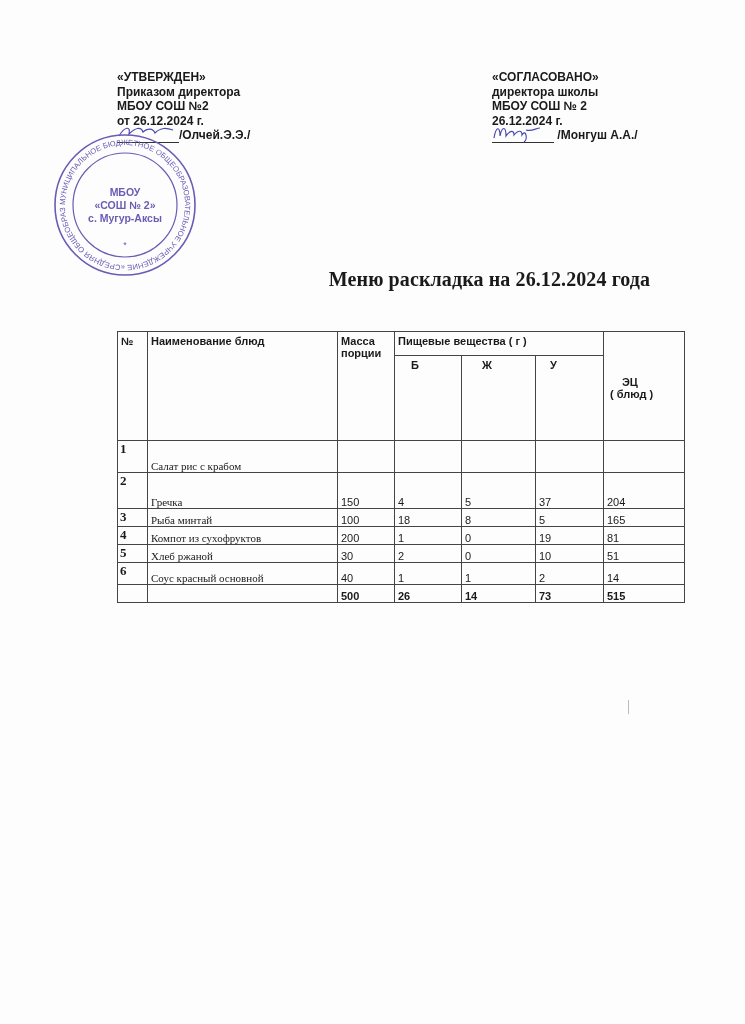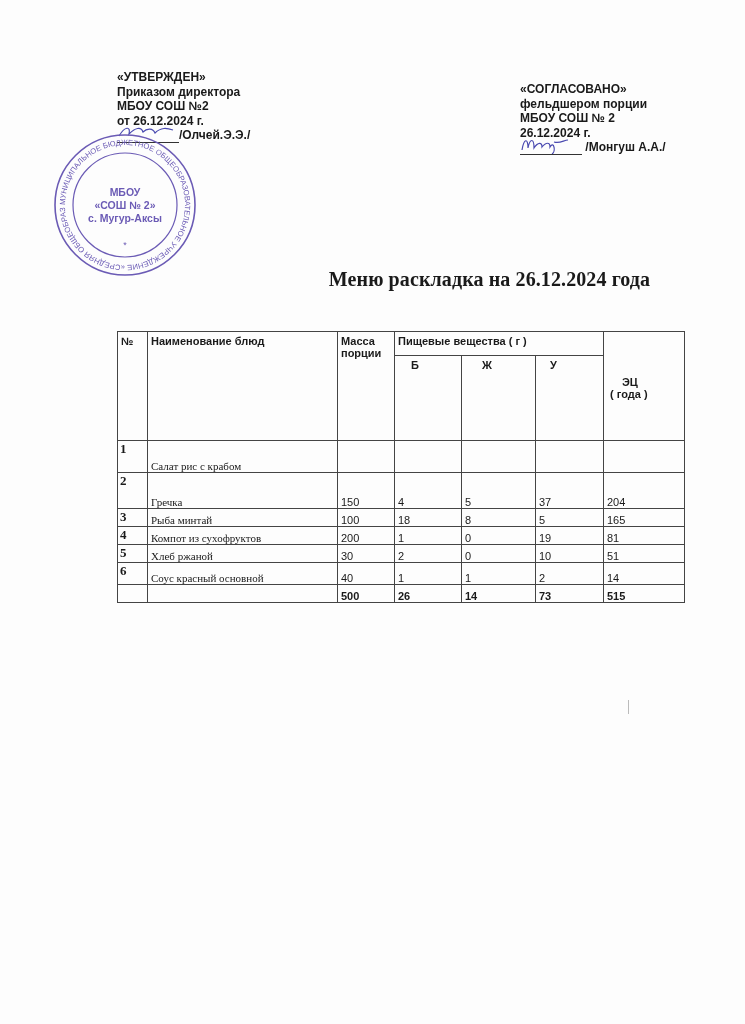--- a/index.html
+++ b/index.html
@@ -1,21 +1,21 @@
 <!DOCTYPE html>
 <html><head>
 <meta charset="utf-8">
 <style>
   html, body { margin:0; padding:0; }
   body { width:745px; height:1024px; background:#fdfdfd; position:relative; overflow:hidden;
          font-family:"Liberation Sans", sans-serif; color:#1a1a1a; }
   .block { position:absolute; font-weight:bold; font-size:12px; line-height:14.5px; }
   .block div { white-space:nowrap; }
   #left-block { left:117px; top:70px; }
-  #right-block { left:520px; top:70px;margin-top:12px; }
+  #right-block { left:492px; top:70px; }
   .sig { display:inline-block; width:62px; border-bottom:1px solid #333; position:relative; height:12px; vertical-align:bottom; }
   .sig svg { position:absolute; left:0; top:-8px; }
   #title { position:absolute; left:0; width:745px; top:268px; text-align:center;
            font-family:"Liberation Serif", serif; font-weight:bold; font-size:20px; letter-spacing:0.1px;margin-left:47px; }
   #title span { margin-left:140px; }
   #stamp { position:absolute; left:50px; top:130px; }
   table { position:absolute; left:117px; top:331px; border-collapse:collapse; font-size:11px; }
   td, th { border:1px solid #444; padding:0 3px; }
   th { font-weight:bold; text-align:left; vertical-align:top; padding-top:3px; }
   .num { font-family:"Liberation Serif", serif; font-weight:bold; font-size:13px; vertical-align:top; padding-left:2px; }
@@ -36,21 +36,21 @@
     <span class="sig">
       <svg width="62" height="20" viewBox="0 0 62 20">
           <path d="M2 14 C8 4,14 4,12 12 C18 6,24 4,26 10 C30 6,36 6,38 11 C44 5,50 6,56 8" stroke="#4a4ab0" stroke-width="1.2" fill="none"></path>
         </svg>
     </span><span>/Олчей.Э.Э./</span>
   </div>
 </div>
 
 <div id="right-block" class="block">
   <div>«СОГЛАСОВАНО»</div>
-  <div>фельдшером порции</div>
+  <div>директора школы</div>
   <div>МБОУ СОШ № 2</div>
   <div>26.12.2024 г.</div>
   <div>
     <span class="sig">
       <svg width="62" height="20" viewBox="0 0 62 20">
           <path d="M2 16 C4 4,8 4,8 14 C10 4,14 4,14 14 C18 8,22 8,22 13 C26 8,30 8,30 13 C34 6,36 18,32 20 M34 8 C40 10,44 6,48 6" stroke="#4a4ab0" stroke-width="1.2" fill="none"></path>
         </svg>
     </span>&nbsp;<span>/Монгуш А.А./</span>
   </div>
 </div>
@@ -83,21 +83,21 @@
       <col style="width:81px">
   </colgroup>
   <tbody>
       <tr style="height:24px">
     <th rowspan="2">№</th>
     <th rowspan="2">Наименование блюд</th>
     <th rowspan="2">Масса порции</th>
     <th colspan="3">Пищевые вещества ( г )</th>
     <th rowspan="2" style="vertical-align:middle;padding-left:6px">
       <div style="padding-left:12px">ЭЦ</div>
-      <div>( года )</div>
+      <div>( блюд )</div>
     </th>
   </tr>
   <tr style="height:85px">
     <th style="padding-left:16px">Б</th>
     <th style="padding-left:20px">Ж</th>
     <th style="padding-left:14px">У</th>
   </tr>
   <tr style="height:32px">
     <td class="num">1</td>
     <td class="name">Салат рис с крабом</td>

